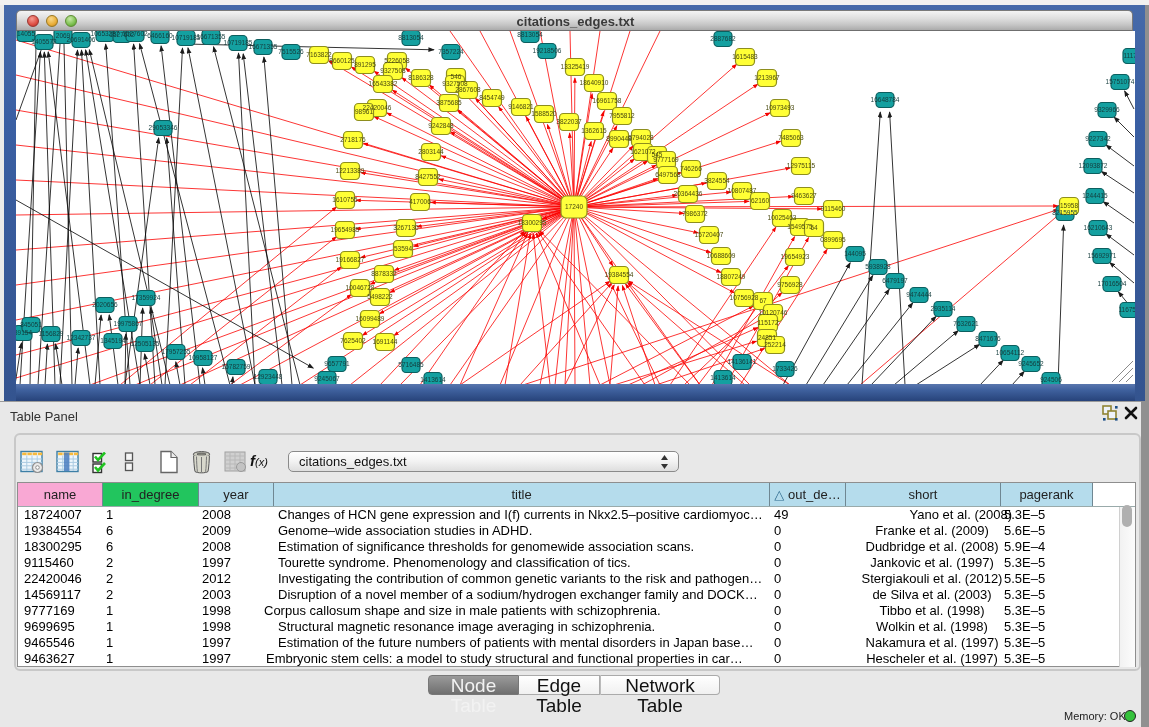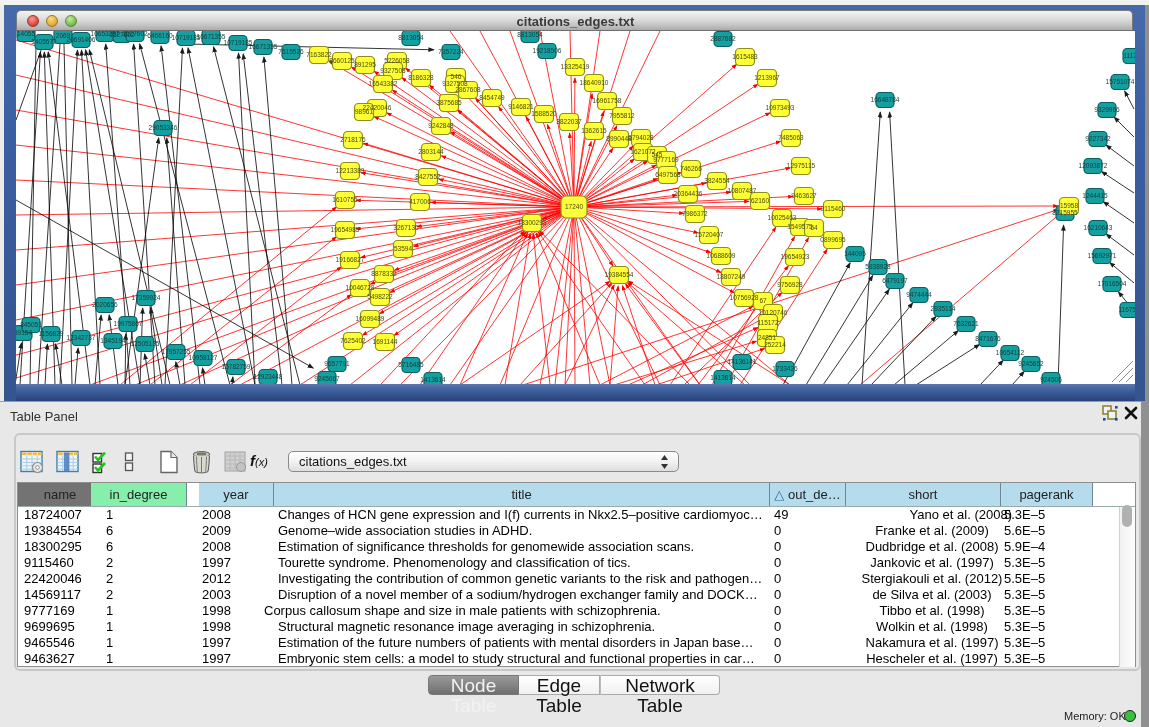--- a/index.html
+++ b/index.html
@@ -612,22 +612,22 @@
     <line x1="11" y1="2" x2="11" y2="21" stroke="#b8b8b8"></line>
     <line x1="16" y1="2" x2="16" y2="21" stroke="#b8b8b8"></line>
     <circle cx="17" cy="17" r="4.5" fill="#c3c3c3" stroke="#9a9a9a"></circle>
   </svg>
 <div class="abs" style="left:250px;top:452px;font-size:15px;font-style:italic;font-weight:bold;color:#111">f<span style="font-size:11px;font-weight:normal">(x)</span></div>
 <div class="abs" id="combo">citations_edges.txt<span style="position:absolute;right:8px;top:0"><svg width="11" height="20" viewBox="0 0 11 20" style="vertical-align:top">
         <path d="M5.5 3 L9 8 H2 Z" fill="#333"></path>
         <path d="M5.5 17 L2 12 H9 Z" fill="#333"></path>
       </svg></span></div>
 <div class="abs" id="tablebox">
-<div class="hc" style="left:0px;width:85px;background:#737373">name</div>
-<div class="hc" style="left:73px;width:96px;background:#86efac">in_degree</div>
+<div class="hc" style="left:0px;width:85px;background:#f9a8d4">name</div>
+<div class="hc" style="left:85px;width:96px;background:#22c55e">in_degree</div>
 <div class="hc" style="left:181px;width:75px;background:#b5dcec">year</div>
 <div class="hc" style="left:256px;width:496px;background:#b5dcec">title</div>
 <div class="hc" style="left:752px;width:76px;background:#b5dcec"><span style="color:#2e6a8e">△</span> out_de…</div>
 <div class="hc" style="left:828px;width:155px;background:#b5dcec">short</div>
 <div class="hc" style="left:983px;width:92px;background:#b5dcec">pagerank</div>
 <div style="position:absolute;left:0;top:23px;width:1117px;height:1px;background:#9aa"></div>
 <div class="row" style="top:24px">
       <span style="left:6px">18724007</span>
       <span style="left:88px">1</span>
       <span style="left:184px">2008</span>
@@ -705,21 +705,21 @@
       <span style="left:184px">1997</span>
       <span style="left:260px">Estimation of the future numbers of patients with mental disorders in Japan base…</span>
       <span style="left:756px">0</span>
       <span style="left:834px;width:160px;text-align:center">Nakamura et al. (1997)</span>
       <span style="left:986px">5.3E–5</span>
     </div>
 <div class="row" style="top:168px">
       <span style="left:6px">9463627</span>
       <span style="left:88px">1</span>
       <span style="left:184px">1997</span>
-      <span style="left:260px">Embryonic stem cells: a model to study structural and functional properties in car…</span>
+      <span style="left:248px">Embryonic stem cells: a model to study structural and functional properties in car…</span>
       <span style="left:756px">0</span>
       <span style="left:834px;width:160px;text-align:center">Hescheler et al. (1997)</span>
       <span style="left:986px">5.3E–5</span>
     </div>
 <div style="position:absolute;left:1101px;top:24px;width:16px;height:160px;background:linear-gradient(90deg,#f2f2f2,#fcfcfc);border-left:1px solid #d0d0d0"></div>
     <div style="position:absolute;left:1104px;top:22px;width:10px;height:22px;border-radius:5px;background:#b0b0b0"></div>
 </div>
 <div class="seg" style="left:428px;width:91px;background:linear-gradient(180deg,#9a9a9a,#6f6f6f);color:#f2f2f2;border:1px solid #777;border-radius:4px 0 0 4px">Node Table</div>
 <div class="seg" style="left:519px;width:81px;background:linear-gradient(180deg,#ffffff,#f0f0f0);color:#111;border:1px solid #aaa;border-left:none">Edge Table</div>
 <div class="seg" style="left:600px;width:120px;background:linear-gradient(180deg,#ffffff,#f0f0f0);color:#111;border:1px solid #aaa;border-left:1px solid #bbb;border-radius:0 4px 4px 0">Network Table</div>

